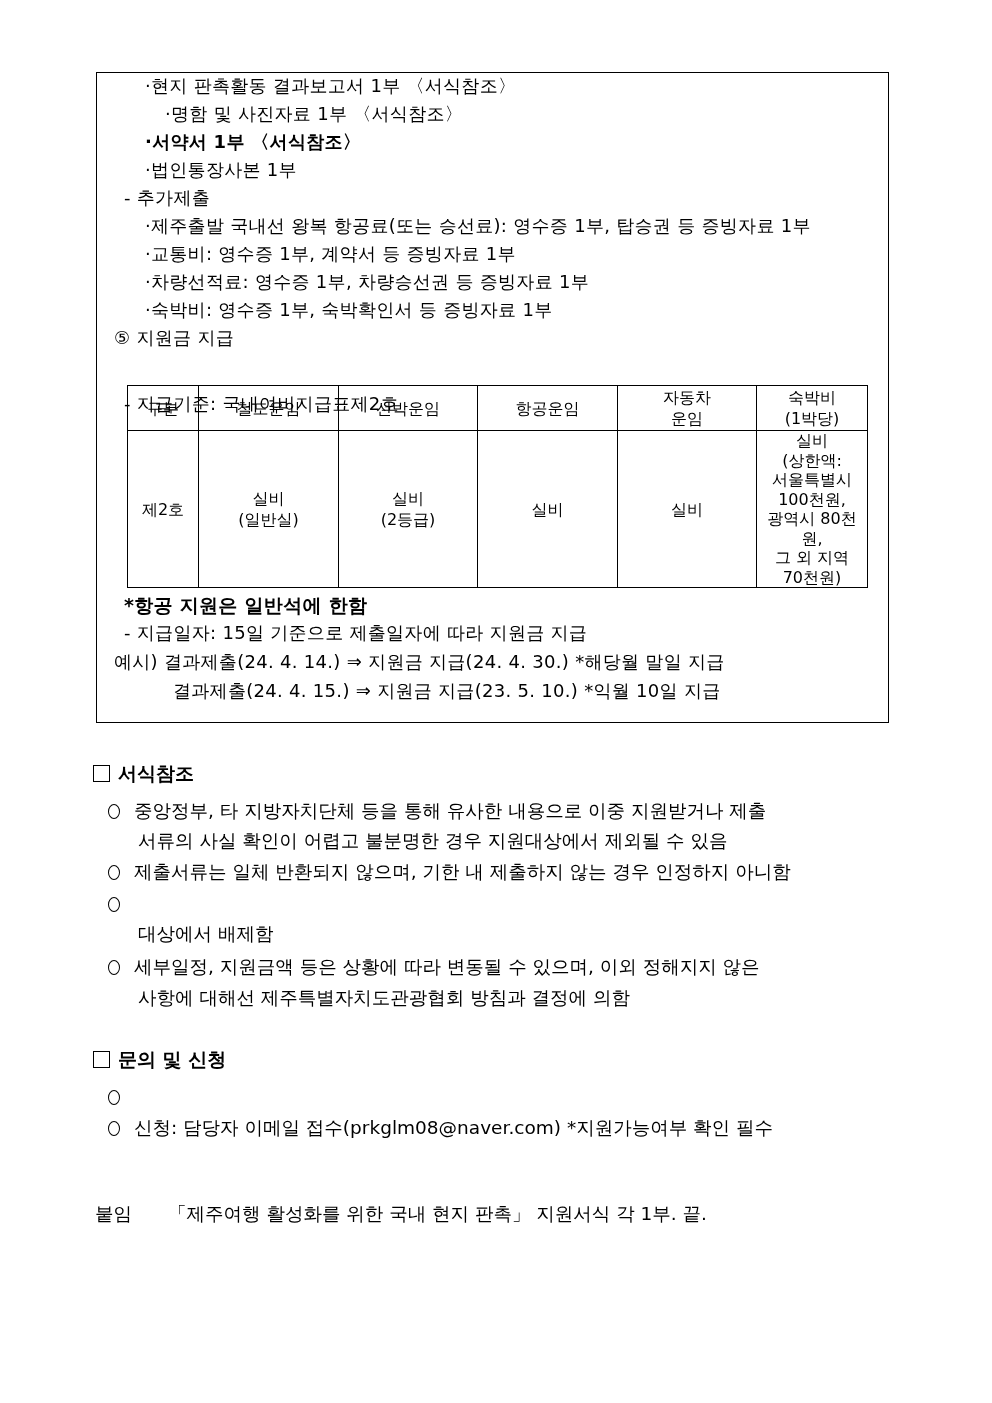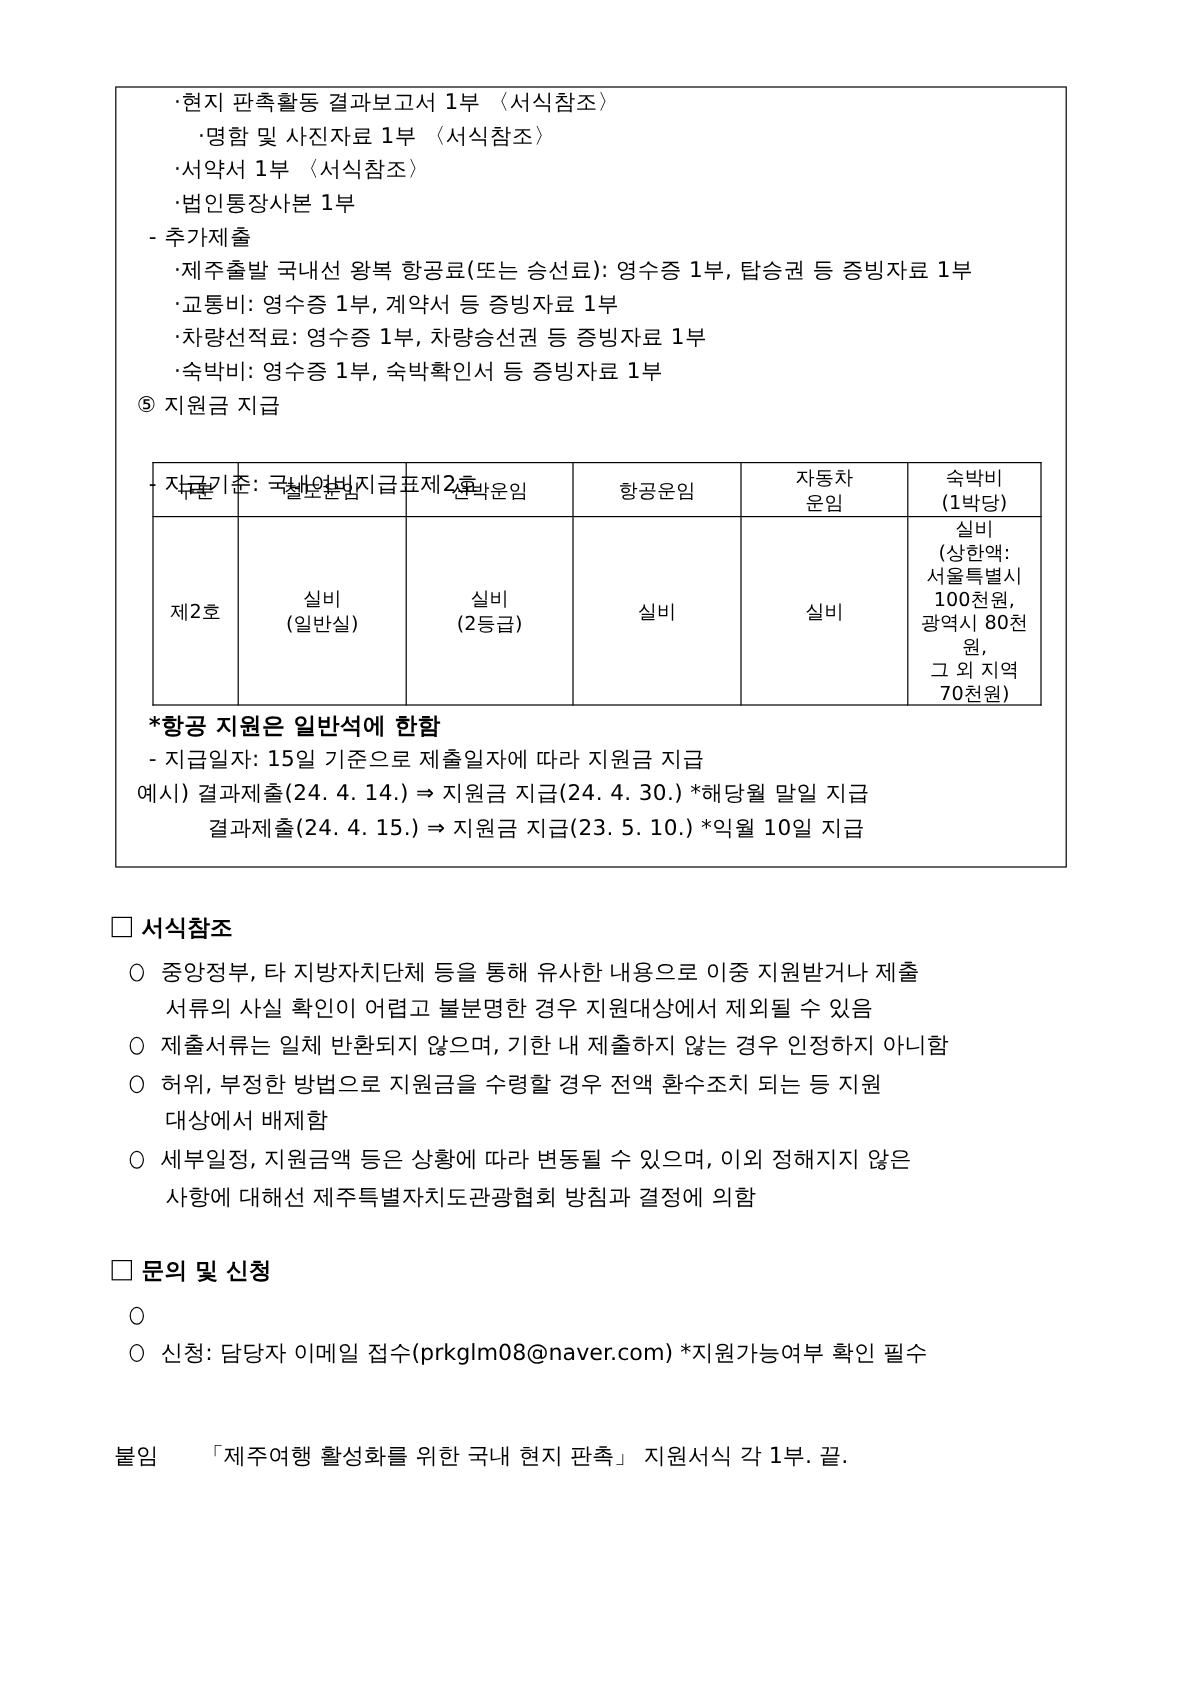--- a/index.html
+++ b/index.html
@@ -18,21 +18,21 @@
   .circ { display: inline-block; width: 12px; height: 15px; border: 1.8px solid #000; border-radius: 50%; box-sizing: border-box; margin-right: 14px; vertical-align: -2px; }
   .bold { font-weight: bold; }
 </style>
 </head>
 <body>
 
 <div class="frame"></div>
 
 <div class="line" style="left:145px;top:74px;">·현지 판촉활동 결과보고서 1부 〈서식참조〉</div>
 <div class="line" style="left:145px;top:102px;margin-left:20px;">·명함 및 사진자료 1부 〈서식참조〉</div>
-<div class="line" style="left:145px;top:130px;">·서약서 1부 〈서식참조〉</div>
+<div class="line" style="left:145px;top:130px;font-weight:bold;">·서약서 1부 〈서식참조〉</div>
 <div class="line" style="left:145px;top:158px;">·법인통장사본 1부</div>
 <div class="line" style="left:124px;top:186px;">- 추가제출</div>
 <div class="line" style="left:145px;top:214px;">·제주출발 국내선 왕복 항공료(또는 승선료): 영수증 1부, 탑승권 등 증빙자료 1부</div>
 <div class="line" style="left:145px;top:242px;">·교통비: 영수증 1부, 계약서 등 증빙자료 1부</div>
 <div class="line" style="left:145px;top:270px;">·차량선적료: 영수증 1부, 차량승선권 등 증빙자료 1부</div>
 <div class="line" style="left:145px;top:298px;">·숙박비: 영수증 1부, 숙박확인서 등 증빙자료 1부</div>
 <div class="line" style="left:114px;top:326px;">⑤ 지원금 지급</div>
 <div class="line" style="left:124px;top:354px;margin-top:38px;">- 지급기준: 국내여비지급표제2호</div>
 
 <table class="pay">
@@ -71,21 +71,21 @@
 <div class="line" style="left:114px;top:650px;">예시) 결과제출(24. 4. 14.) ⇒ 지원금 지급(24. 4. 30.) *해당월 말일 지급</div>
 <div class="line" style="left:173px;top:679px;">결과제출(24. 4. 15.) ⇒ 지원금 지급(23. 5. 10.) *익월 10일 지급</div>
 
 <div class="sec-title" style="left:93px;top:760px;">
   <span class="box"></span><span>서식참조</span>
 </div>
 
 <div class="bullet" style="left:108px;top:795px;"><span class="circ"></span><span>중앙정부, 타 지방자치단체 등을 통해 유사한 내용으로 이중 지원받거나 제출</span></div>
 <div class="bullet" style="left:138px;top:825px;">서류의 사실 확인이 어렵고 불분명한 경우 지원대상에서 제외될 수 있음</div>
 <div class="bullet" style="left:108px;top:856px;"><span class="circ"></span><span>제출서류는 일체 반환되지 않으며, 기한 내 제출하지 않는 경우 인정하지 아니함</span></div>
-<div class="bullet" style="left:108px;top:888px;"><span class="circ"></span><span>허위, 부정한 방법으로 지원금을 수령할 경우 전액 환수조치 되는 등 지원</span></div>
+<div class="bullet" style="left:108px;top:888px;"><span class="circ"></span></div>
 <div class="bullet" style="left:138px;top:918px;">대상에서 배제함</div>
 <div class="bullet" style="left:108px;top:951px;"><span class="circ"></span><span>세부일정, 지원금액 등은 상황에 따라 변동될 수 있으며, 이외 정해지지 않은</span></div>
 <div class="bullet" style="left:138px;top:982px;">사항에 대해선 제주특별자치도관광협회 방침과 결정에 의함</div>
 
 <div class="sec-title" style="left:93px;top:1046px;">
   <span class="box"></span><span>문의 및 신청</span>
 </div>
 
 <div class="bullet" style="left:108px;top:1081px;"><span class="circ"></span></div>
 <div class="bullet" style="left:108px;top:1112px;"><span class="circ"></span><span>신청: 담당자 이메일 접수(prkglm08@naver.com) *지원가능여부 확인 필수</span></div>

